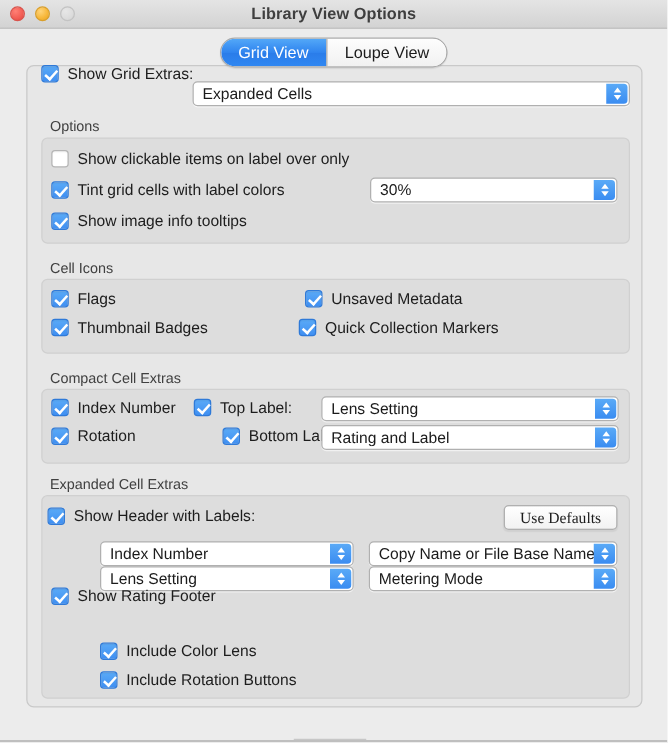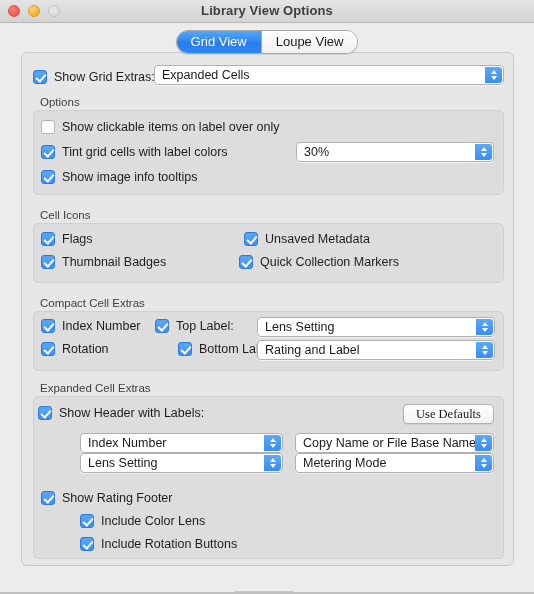--- a/index.html
+++ b/index.html
@@ -271,21 +271,21 @@
 
   <div class="tabs-wrap">
     <div class="segmented">
       <div class="seg active">Grid View</div>
       <div class="seg">Loupe View</div>
     </div>
   </div>
 
   <div class="panel"></div>
 
-  <div class="abs row" style="left:33px; top:70px;">
+  <div class="abs row" style="left:33px; top:52px;">
     <div class="cb on"></div>
     <div class="cb-label">Show Grid Extras:</div>
   </div>
   <div class="abs popup" style="left:154px; top:65px; width:350px;">
     <div class="popup-value">Expanded Cells</div>
     <div class="popup-arrows">
       <span class="chev up"></span>
         <span class="chev down"></span>
     </div>
   </div>
@@ -401,21 +401,21 @@
     </div>
   </div>
   <div class="abs popup" style="left:295px; top:453px; width:199px;">
     <div class="popup-value">Metering Mode</div>
     <div class="popup-arrows">
       <span class="chev up"></span>
         <span class="chev down"></span>
     </div>
   </div>
 
-  <div class="abs row" style="left:41px; top:491px;">
+  <div class="abs row" style="left:41px; top:470px;">
     <div class="cb on"></div>
     <div class="cb-label">Show Rating Footer</div>
   </div>
   <div class="abs row" style="left:80px; top:514px;">
     <div class="cb on"></div>
     <div class="cb-label">Include Color Lens</div>
   </div>
   <div class="abs row" style="left:80px; top:537px;">
     <div class="cb on"></div>
     <div class="cb-label">Include Rotation Buttons</div>

